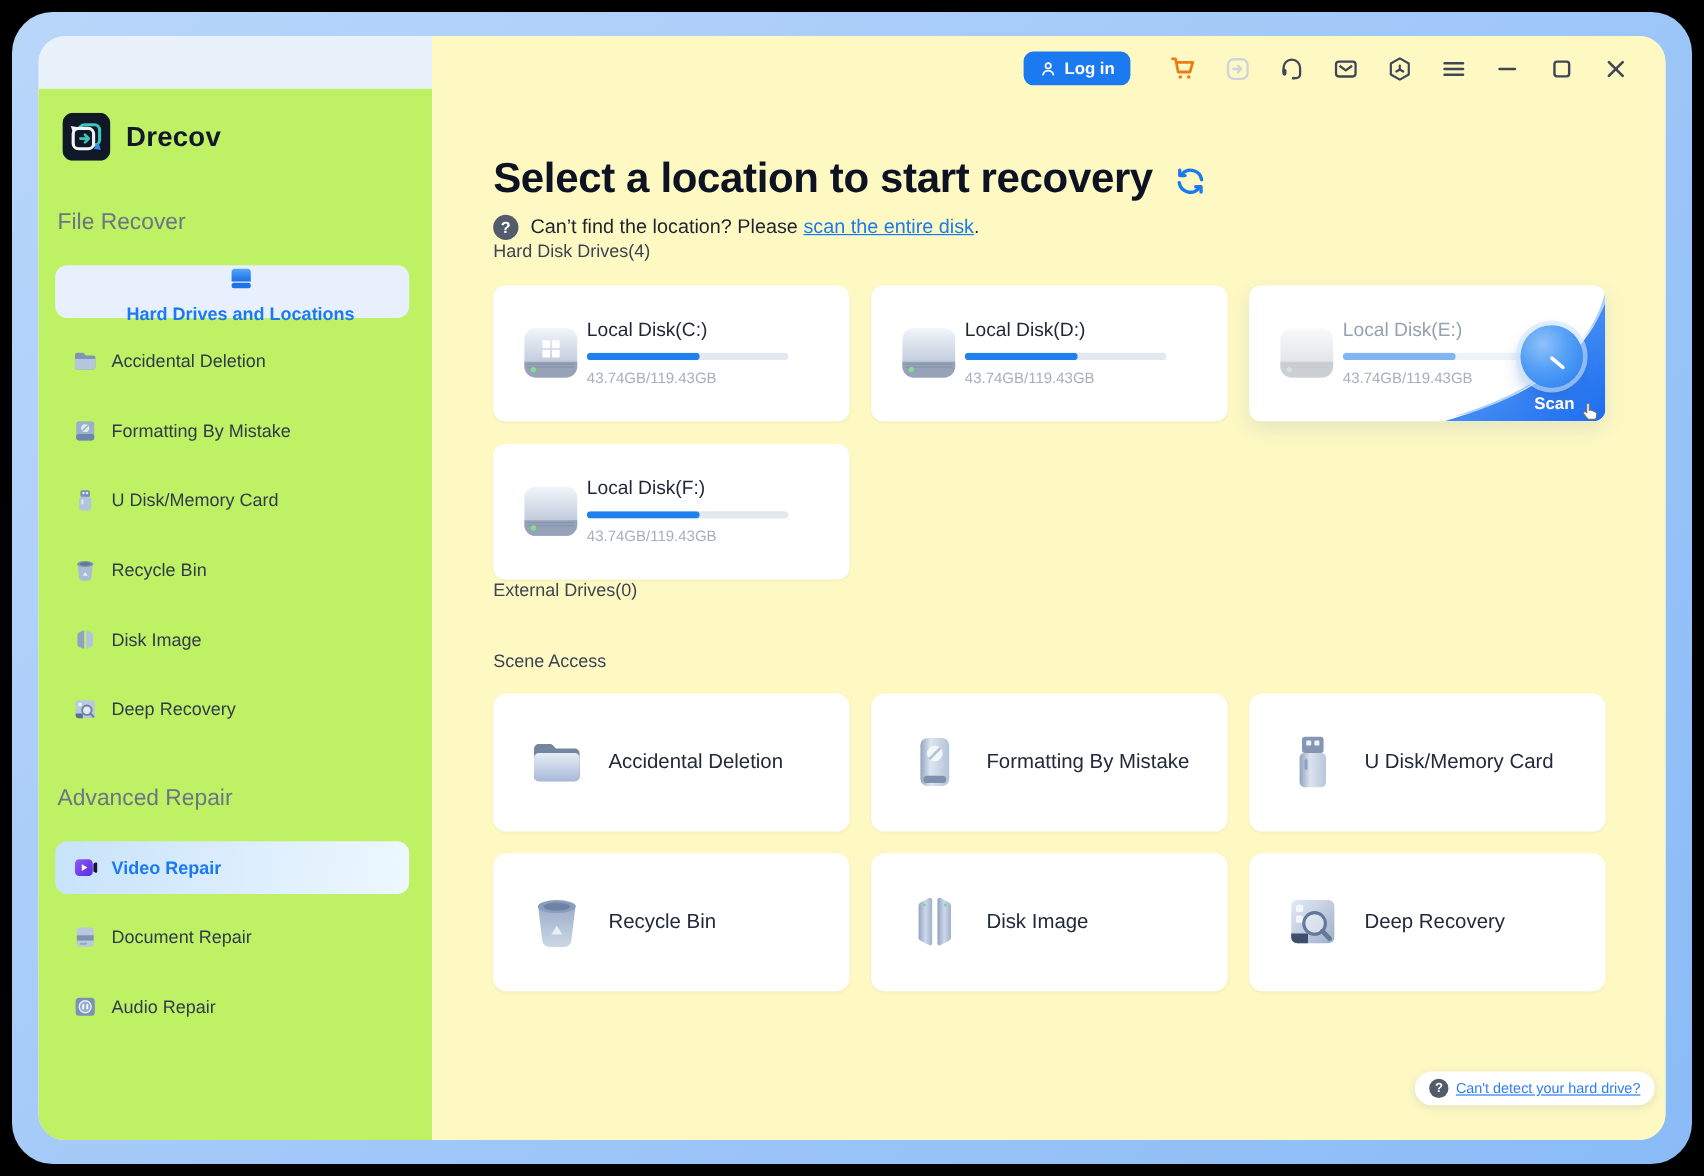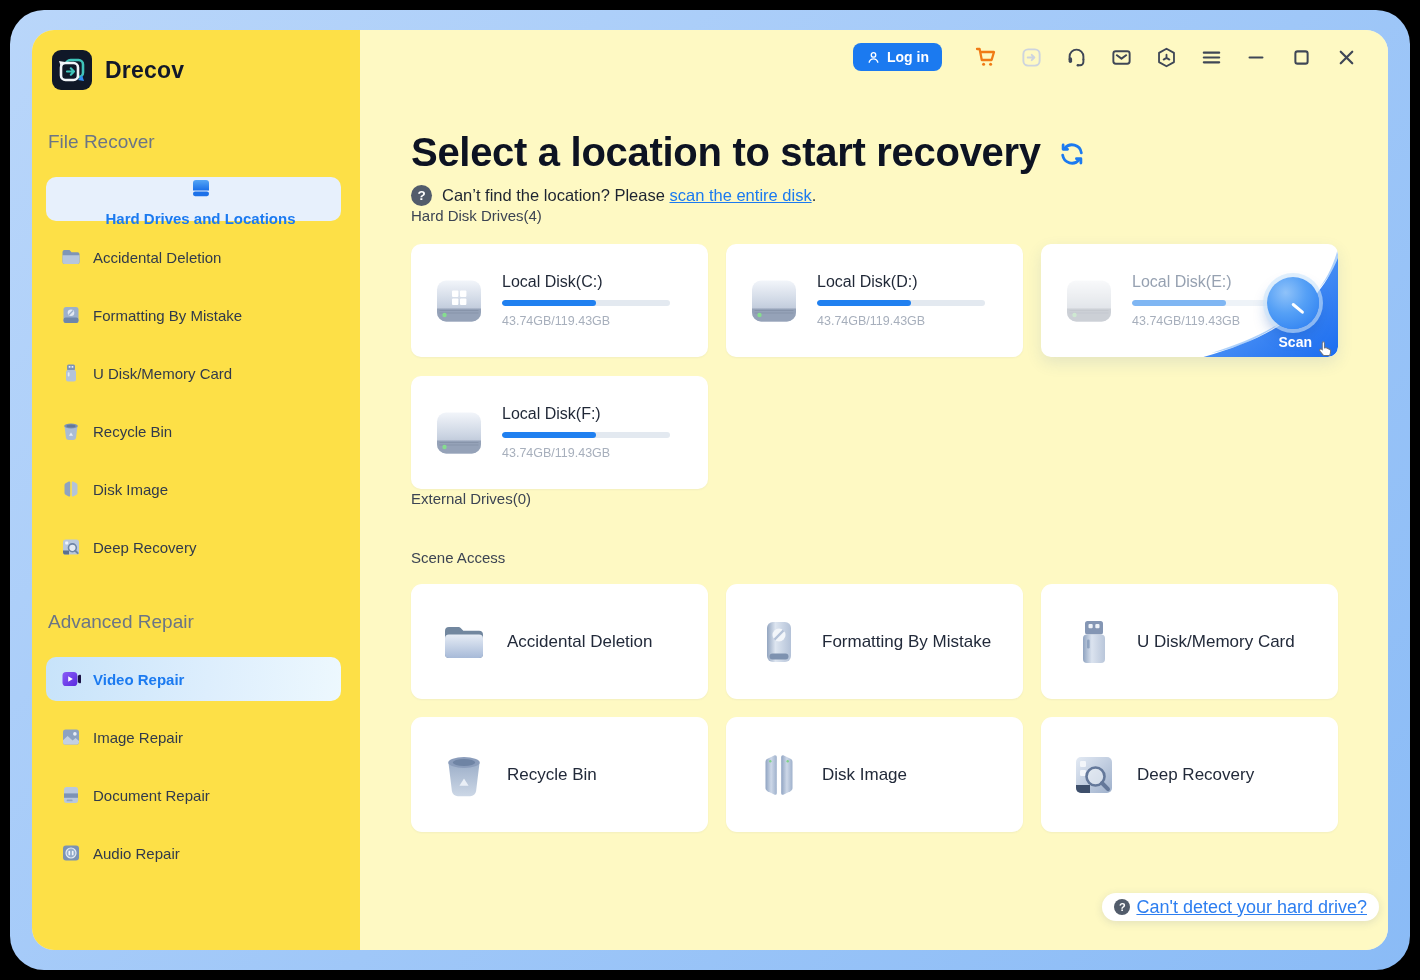--- a/index.html
+++ b/index.html
@@ -4,21 +4,21 @@
 <style>
   *{box-sizing:border-box;margin:0;padding:0;}
   html,body{width:1420px;height:980px;}
   body{background:#000;position:relative;overflow:hidden;font-family:"Liberation Sans",sans-serif;}
   .frame{position:absolute;left:10px;top:10px;width:1400px;height:960px;border-radius:34px;
          background:linear-gradient(135deg,#b9d6fa 0%,#9fc7f8 55%,#8abbf6 100%);
          padding:20px 22px;}
   .app{height:100%;border-radius:22px;overflow:hidden;display:flex;background:#e9f1fb;}
 
   
-  .sidebar{width:328px;min-width:328px;background:#fde047;position:relative;}
+  .sidebar{width:328px;min-width:328px;background:#bef264;position:relative;margin-top:44px;}
   .brand{display:flex;align-items:center;gap:13px;margin:20px 0 0 20px;}
   .brand-logo{width:40px;height:40px;display:block;}
   .brand-name{font-size:23px;font-weight:700;color:#12182a;letter-spacing:.2px;}
   .side-label{margin:41px 0 0 16px;font-size:19px;color:#6b7585;}
   .nav{margin:24px 19px 0 14px;}
   .nav-item{height:44px;border-radius:10px;display:flex;align-items:center;gap:11px;
             padding-left:14px;margin-bottom:14px;font-size:15px;color:#313a4b;cursor:pointer;}
   .nav-icon{width:22px;height:22px;display:flex;align-items:center;justify-content:center;}
   .nav-icon svg{width:22px;height:22px;}
   .nav-item.active{color:#1b7af0;font-weight:700;}
@@ -30,38 +30,38 @@
   .titlebar{position:absolute;top:13px;right:30px;display:flex;align-items:center;gap:21px;z-index:5;}
   .login-btn{display:flex;align-items:center;gap:6px;background:#1b7af0;color:#fff;border:none;
              border-radius:8px;height:28px;padding:0 13px;font-size:14px;font-weight:600;cursor:pointer;
              font-family:"Liberation Sans",sans-serif;margin-right:11px;}
   .tb-icon{background:none;border:none;width:24px;height:24px;display:flex;align-items:center;
            justify-content:center;color:#3f4756;cursor:pointer;padding:0;}
   .tb-icon.accent{color:#f07b16;}
   .tb-icon.disabled{color:#cdd4de;}
 
   .main{padding:96px 0 0 51px;}
-  .page-title{display:flex;align-items:center;gap:17px;font-size:40px;line-height:1.3;
+  .page-title{display:flex;align-items:center;gap:17px;font-size:35px;line-height:1.3;
               font-weight:700;color:#0d1322;letter-spacing:-.3px;}
   .refresh-btn{background:none;border:none;cursor:pointer;display:flex;padding:0;margin-top:4px;}
   .hint{margin-top:7px;display:flex;align-items:center;gap:10px;font-size:16.5px;color:#1d2431;}
   .hint-link{color:#1b7af0;text-decoration:underline;cursor:pointer;}
   .sec-heading{font-size:15px;color:#3c4453;line-height:19px;}
   .mt-42{} .mt-40{margin-top:40px;}
 
   .grid{display:grid;grid-template-columns:repeat(3,297px);column-gap:18px;}
   .grid-drives{margin-top:19px;row-gap:19px;}
   .grid-scene{margin-top:17px;row-gap:18px;}
 
   .drive-card{position:relative;width:297px;height:113px;background:#fff;border-radius:10px;
               display:flex;align-items:center;padding-left:24px;cursor:pointer;
               box-shadow:0 1px 2px rgba(30,60,120,.05);overflow:hidden;}
   .drive-icon{width:48px;height:44px;flex:none;}
   .drive-icon svg{width:48px;height:44px;}
-  .drive-info{margin-left:19px;}
+  .drive-info{margin-left:6px;}
   .drive-name{font-size:16px;font-weight:500;color:#1f2736;}
   .drive-bar{width:168px;height:6px;border-radius:3px;background:#e3e9f0;margin-top:9px;overflow:hidden;}
   .drive-bar i{display:block;height:100%;border-radius:3px;background:#2080f0;}
   .drive-usage{margin-top:8px;font-size:12.5px;color:#a7afbc;}
 
   .drive-card.hovered{box-shadow:0 6px 16px rgba(40,90,180,.12);}
   .drive-card.hovered .drive-icon{opacity:.5;filter:saturate(.6);}
   .drive-card.hovered .drive-name{color:#96a1b1;font-weight:400;}
   .drive-card.hovered .drive-bar{background:#eef3f8;}
   .drive-card.hovered .drive-bar i{background:#7fb6f3;}
@@ -79,21 +79,21 @@
   .scene-card{width:297px;height:115px;background:#fff;border-radius:11px;display:flex;
               align-items:center;padding-left:27px;gap:17px;cursor:pointer;
               box-shadow:0 1px 2px rgba(30,60,120,.05);}
   .scene-icon{width:52px;height:52px;flex:none;}
   .scene-icon svg{width:52px;height:52px;}
   .scene-label{font-size:17px;font-weight:500;color:#222a3a;}
 
   .help-pill{position:absolute;right:9px;bottom:29px;height:28px;background:#fff;border-radius:14px;
              display:flex;align-items:center;gap:6px;padding:0 12px;
              box-shadow:0 2px 8px rgba(50,80,140,.14);cursor:pointer;}
-  .help-pill a{font-size:18px;color:#2d7ef0;text-decoration:underline;}
+  .help-pill a{font-size:12px;color:#2d7ef0;text-decoration:underline;}
   .qmark{width:16px;height:16px;border-radius:50%;background:#525c6b;color:#fff;font-size:11px;
          font-weight:700;display:flex;align-items:center;justify-content:center;flex:none;}
   .qmark.big{width:21px;height:21px;font-size:13.5px;}
 </style>
 </head>
 <body>
 
 <div class="frame">
   <div class="app">
 
@@ -207,30 +207,20 @@
                 <rect x="2.5" y="4" width="14.8" height="14" rx="3.6" fill="url(#vgr)"></rect>
                 <path d="M8.2 8.2l4.6 2.8-4.6 2.8z" fill="#fff"></path>
                 <path d="M17.8 7.8l1.7-1a1 1 0 0 1 1.5.9v6.6a1 1 0 0 1-1.5.9l-1.7-1z" fill="#1b1145"></path>
               </svg>
             </span>
             <span>Video Repair</span>
           </div>
           <div class="nav-item">
             <span class="nav-icon">
               <svg viewBox="0 0 22 22">
-                <rect x="3" y="3.5" width="16" height="15" rx="2.6" fill="#8da2c2"></rect>
-                <path d="M3 14.2l4.6-4.1 5 4.5 3-2.5 3.4 3v.9a2.6 2.6 0 0 1-2.6 2.5H5.6A2.6 2.6 0 0 1 3 15.9z" fill="#c3d0e2"></path>
-                <circle cx="14.9" cy="7.9" r="1.8" fill="#e8eef6"></circle>
-              </svg>
-            </span>
-            <span>Image Repair</span>
-          </div>
-          <div class="nav-item">
-            <span class="nav-icon">
-              <svg viewBox="0 0 22 22">
                 <rect x="4" y="3" width="14" height="16" rx="2.5" fill="#b9c8dd"></rect>
                 <rect x="4" y="9.4" width="14" height="4.4" fill="#7d93b5"></rect>
                 <rect x="6.6" y="15.6" width="6" height="1.7" rx=".85" fill="#93a7c4"></rect>
               </svg>
             </span>
             <span>Document Repair</span>
           </div>
           <div class="nav-item">
             <span class="nav-icon">
               <svg viewBox="0 0 22 22">

